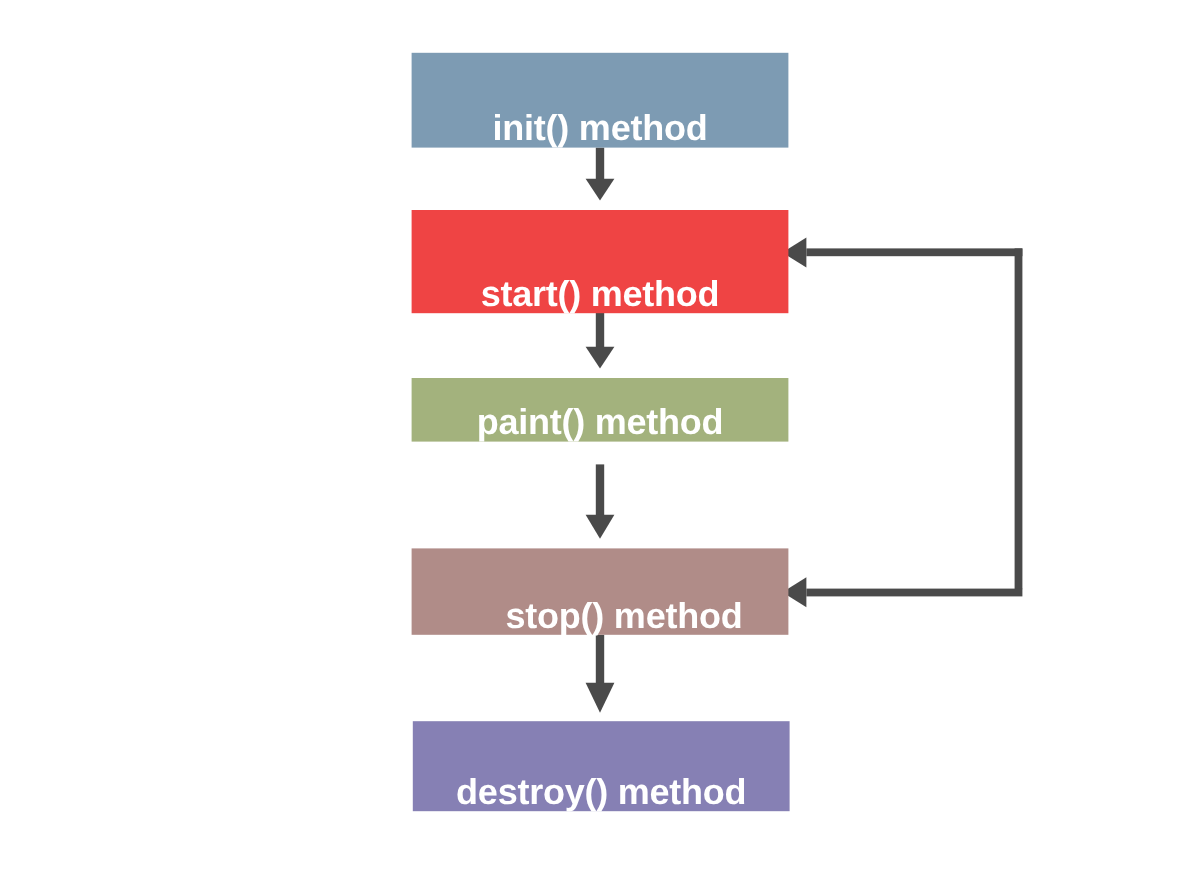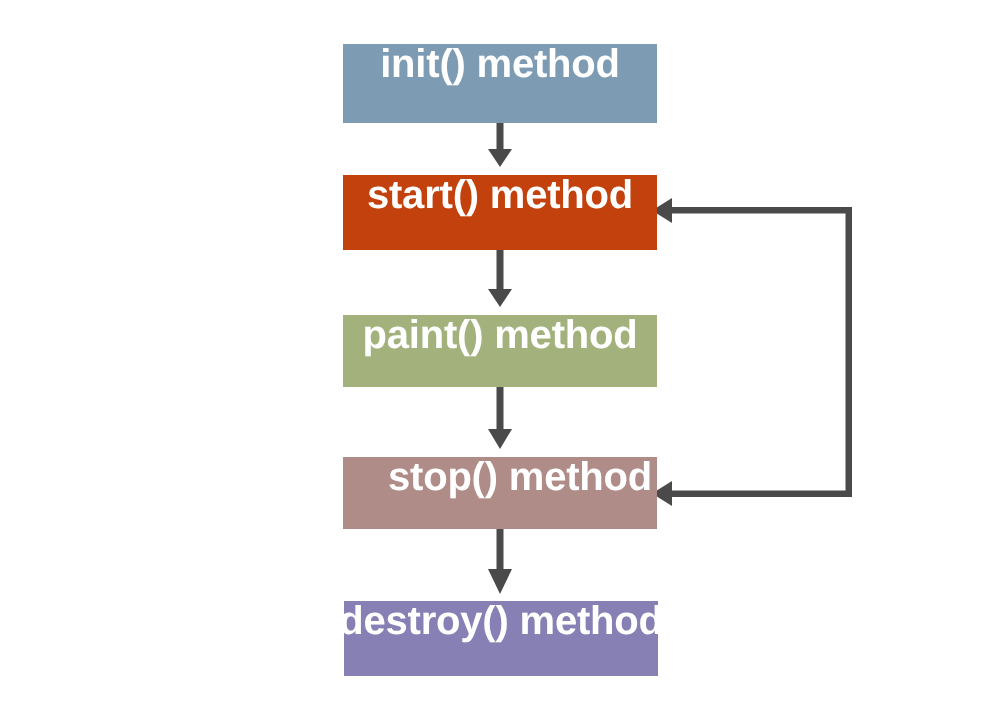--- a/index.html
+++ b/index.html
@@ -15,26 +15,26 @@
   }
   #canvas {
     position: relative;
     width: 1000px;
     height: 725px;
     background: #ffffff;
   }
   .node {
     position: absolute;
     display: flex;
-    align-items: flex-start;
+    align-items: flex-end;
     justify-content: center;
     box-sizing: border-box;
     color: #ffffff;
     font-weight: bold;
-    font-size: 40px;
+    font-size: 30px;
     letter-spacing: -0.2px;
     line-height: 1;
     text-rendering: geometricPrecision;
     user-select: none;
   }
   .node-label {
     display: block;
     white-space: nowrap;
   }
   #flow-svg {
@@ -83,25 +83,25 @@
       <rect x="672" y="490.5" width="180" height="6.5" fill="#4a4a4a"></rect>
       <polygon points="672,481 672,506 652,493.5" fill="#4a4a4a"></polygon>
     </g>
 
   </svg>
 
   <div class="node" style="left:343px; top:44px; width:314px; height:79px; background:#7d9bb3;">
     <span class="node-label">init() method</span>
   </div>
 
-  <div class="node" style="left:343px; top:175px; width:314px; height:75px; background:#c2410c;">
+  <div class="node" style="left:343px; top:175px; width:314px; height:86px; background:#ef4444;">
     <span class="node-label">start() method</span>
   </div>
 
-  <div class="node" style="left:343px; top:315px; width:314px; height:72px; background:#a3b27d;">
+  <div class="node" style="left:343px; top:315px; width:314px; height:53px; background:#a3b27d;">
     <span class="node-label">paint() method</span>
   </div>
 
   <div class="node" style="left:343px; top:457px; width:314px; height:72px; background:#b08c88;padding-left:40px;">
     <span class="node-label">stop() method</span>
   </div>
 
   <div class="node" style="left:344px; top:601px; width:314px; height:75px; background:#8680b4;">
     <span class="node-label">destroy() method</span>
   </div>

